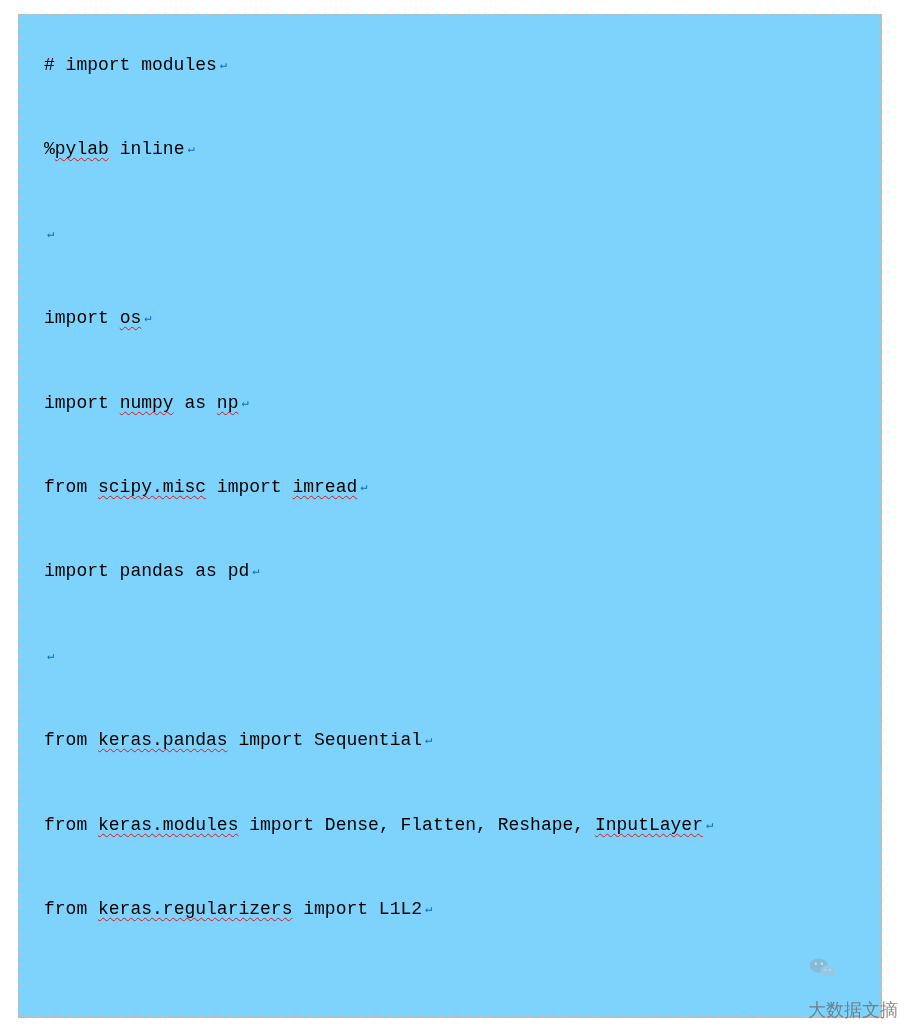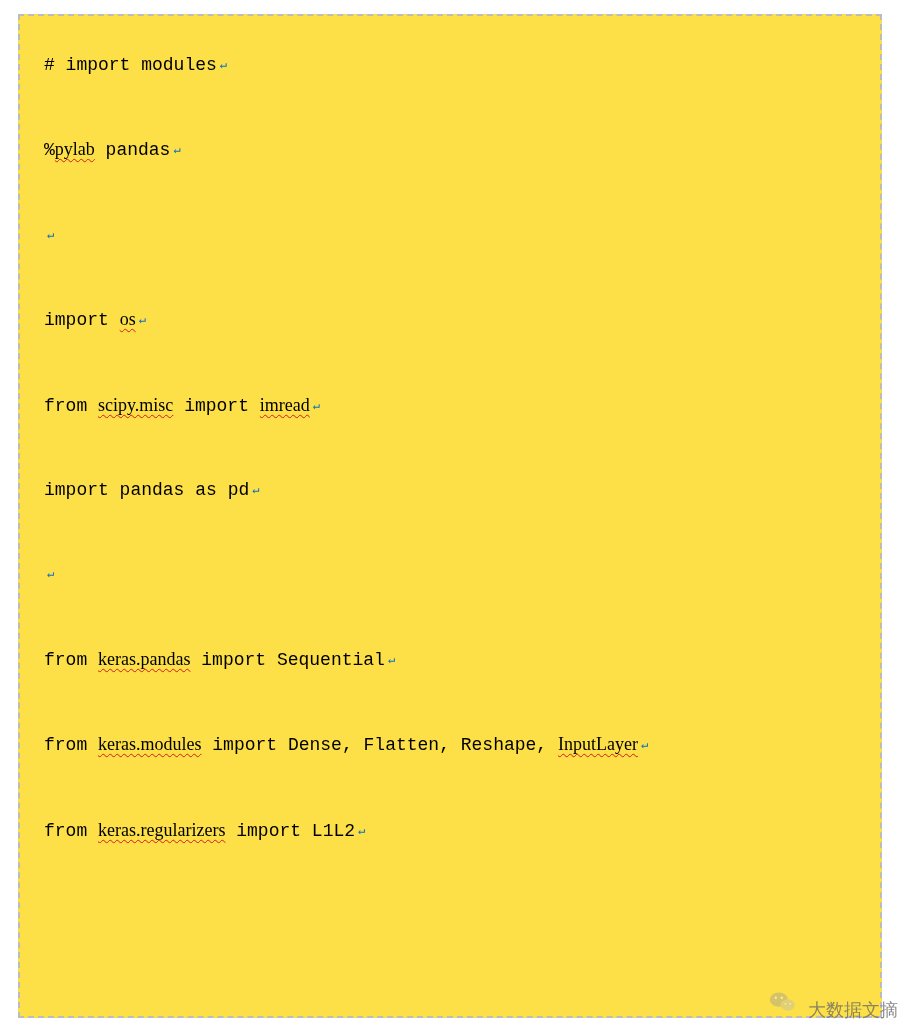--- a/index.html
+++ b/index.html
@@ -14,21 +14,21 @@
     overflow: hidden;
     position: relative;
   }
   .code-frame {
     position: absolute;
     left: 18px;
     top: 14px;
     width: 864px;
     height: 1004px;
     border: 2px dashed #bcbcbc;
-    background: #fde047;
+    background: #7dd3fc;
     box-sizing: border-box;
     padding: 38px 24px 0 24px;
   }
   .code-line {
     line-height: 1.3;
     margin-bottom: 61px;
     white-space: pre;
     font-weight: 500;
   }
   .blank-line {
@@ -37,54 +37,55 @@
     white-space: pre;
   }
   .code-line:last-child {
     margin-bottom: 8px;
   }
   .squig {
     text-decoration: underline wavy #d7191c;
     text-decoration-thickness: 1.4px;
     text-underline-offset: 3px;
     text-decoration-skip-ink: none;
-    font-family: Liberation Serif, serif;
   }
   .pm {
     color: #0b6fc2;
     font-size: 12px;
     vertical-align: 2px;
     margin-left: 3px;
   }
   .watermark {
     position: absolute;
     right: 14px;
     bottom: 12px;
     display: flex;
-    align-items: flex-end;
+    align-items: flex-start;
     gap: 10px;
     opacity: 0.75;
     font-family: -apple-system, "PingFang SC", "Microsoft YaHei", sans-serif;
     font-size: 18px;
     color: #666;
+    flex-direction: column;
   }
   .wechat-icon {
     width: 30px;
     height: 30px;
     opacity: 0.55;
   }
 </style>
 </head>
 <body>
 
 <div class="code-frame" id="code-frame">
     <div class="code-line"><span># import modules</span><span class="pm">↵</span></div>
-    <div class="code-line"><span>%</span><span class="squig">pylab</span><span> pandas</span><span class="pm">↵</span></div>
+    <div class="code-line"><span>%</span><span class="squig">pylab</span><span> inline</span><span class="pm">↵</span></div>
     <div class="blank-line"><span class="pm">↵</span></div>
     <div class="code-line"><span>import </span><span class="squig">os</span><span class="pm">↵</span></div>
+    <div class="code-line"><span>import </span><span class="squig">numpy</span><span> as </span><span class="squig">np</span><span class="pm">↵</span></div>
     <div class="code-line"><span>from </span><span class="squig">scipy.misc</span><span> import </span><span class="squig">imread</span><span class="pm">↵</span></div>
     <div class="code-line"><span>import pandas as pd</span><span class="pm">↵</span></div>
     <div class="blank-line"><span class="pm">↵</span></div>
     <div class="code-line"><span>from </span><span class="squig">keras.pandas</span><span> import Sequential</span><span class="pm">↵</span></div>
     <div class="code-line"><span>from </span><span class="squig">keras.modules</span><span> import Dense, Flatten, Reshape, </span><span class="squig">InputLayer</span><span class="pm">↵</span></div>
     <div class="code-line"><span>from </span><span class="squig">keras.regularizers</span><span> import L1L2</span><span class="pm">↵</span></div>
   </div>
 
 <div class="watermark">
   <span>

